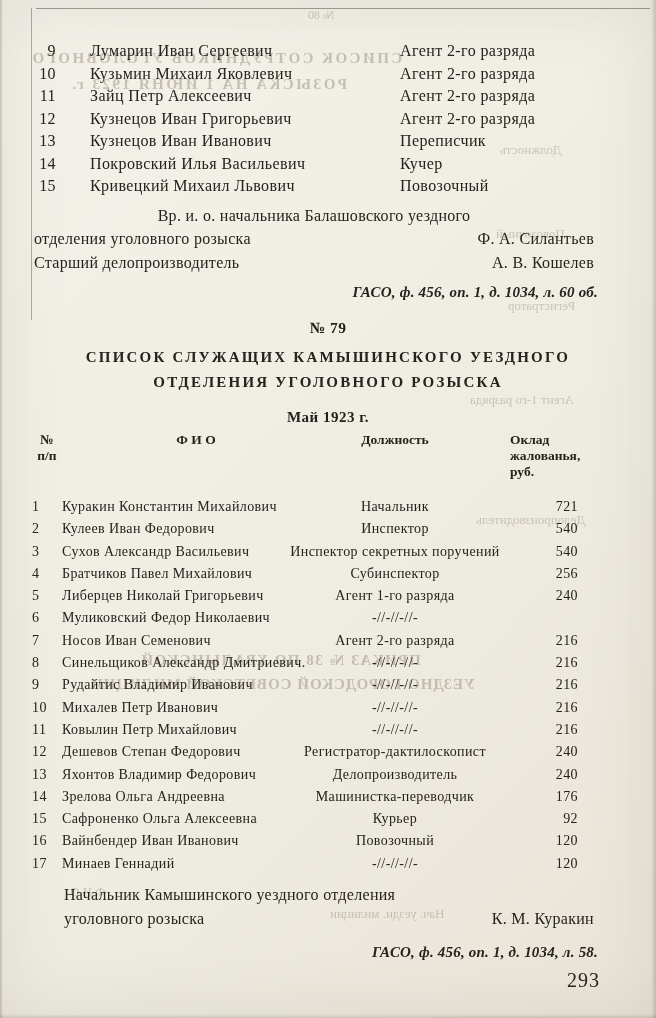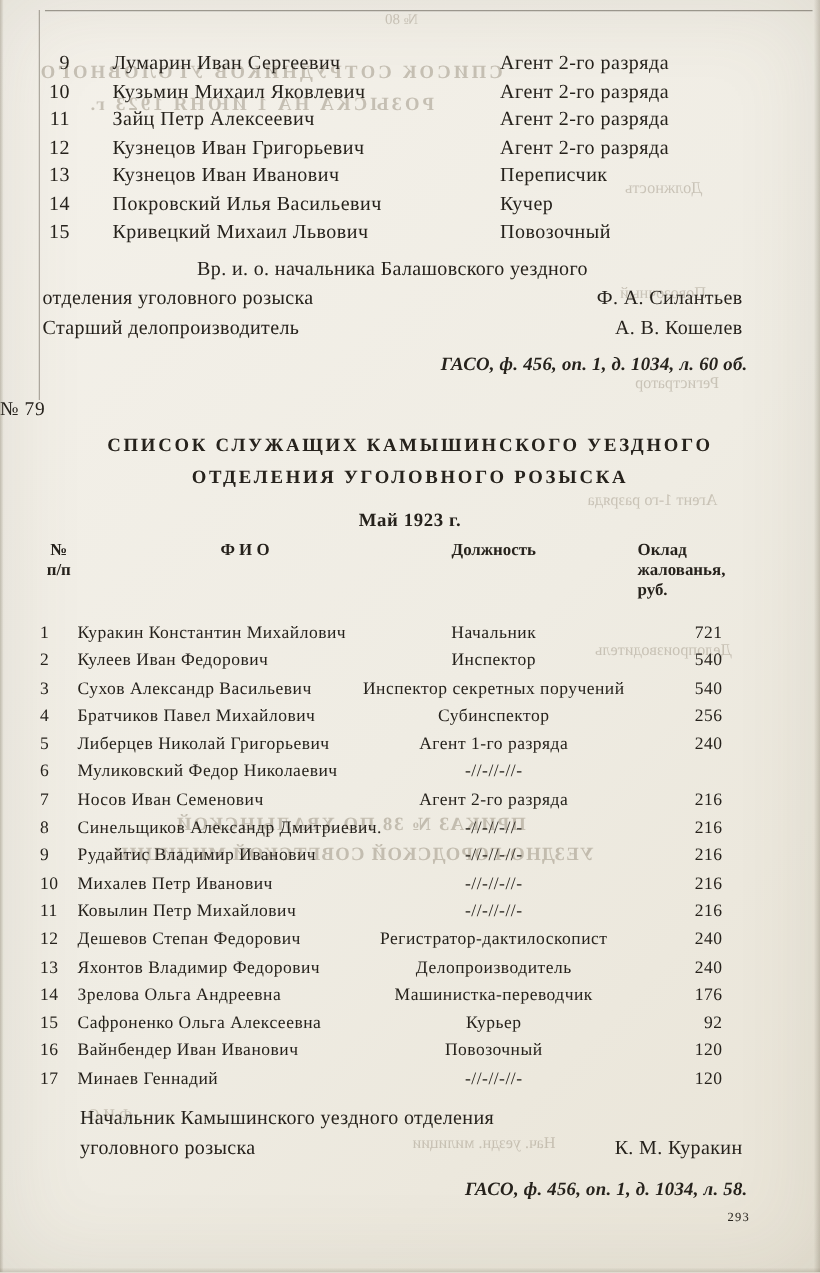--- a/index.html
+++ b/index.html
@@ -53,41 +53,41 @@
   .sig1 { margin-top:6px; padding:0 62px 0 34px; font-size:16px; line-height:23.5px; letter-spacing:0.3px;text-align:center; }
   .sig2 { margin-top:8px; padding:0 62px 0 64px; font-size:16px; line-height:23.5px; letter-spacing:0.3px; }
   .sig-row { display:flex; justify-content:space-between; }
 
   
   .source { text-align:right; padding-right:58px; font-style:italic; font-weight:bold;
             font-size:15px; letter-spacing:0.2px; }
   .source1 { margin-top:10px; }
   .source2 { margin-top:14px;padding-left:44px; }
 
-  .doc-number { margin-top:18px; font-weight:normal; font-size:15.5px; letter-spacing:0.5px; }
+  .doc-number { margin-top:18px; text-align:center; font-weight:bold; font-size:15.5px; letter-spacing:0.5px; }
   .title { margin-top:8px; text-align:center; font-weight:bold; font-size:15px;
            line-height:25px; letter-spacing:2.2px; }
   .date  { margin-top:14px; text-align:center; font-weight:bold; font-size:15px; letter-spacing:0.5px; }
 
   
   .table { margin-top:6px; padding:0 50px 0 32px; }
   .thead { display:grid; grid-template-columns:30px 218px 230px 96px;
            font-size:13.5px; font-weight:bold; line-height:16px; }
   .th-num { text-align:center; }
   .th-fio { text-align:center; padding-left:50px; }
   .th-pos { text-align:center; }
   .th-sal { }
   .tbody  { margin-top:16px; }
   .trow   { display:grid; grid-template-columns:30px 218px 230px 96px;
             line-height:22.3px; font-size:14px; letter-spacing:0.4px; }
   .td-name { white-space:nowrap; }
   .td-pos  { text-align:center; white-space:nowrap; }
   .td-sal  { text-align:right; padding-right:28px; }
 
-  .pagenum { margin-top:8px; text-align:right; padding-right:56px; font-size:10px; letter-spacing:1px; }
+  .pagenum { margin-top:8px; text-align:right; padding-right:56px; font-size:20px; letter-spacing:1px; }
 </style>
 </head>
 <body>
 
 <div class="page">
 
   <div class="ghost-layer">
     <div class="ghost g1">№ 80</div>
     <div class="ghost b g2">СПИСОК СОТРУДНИКОВ УГОЛОВНОГО</div>
     <div class="ghost b g3">РОЗЫСКА НА 1 ИЮНЯ 1923 г.</div>

